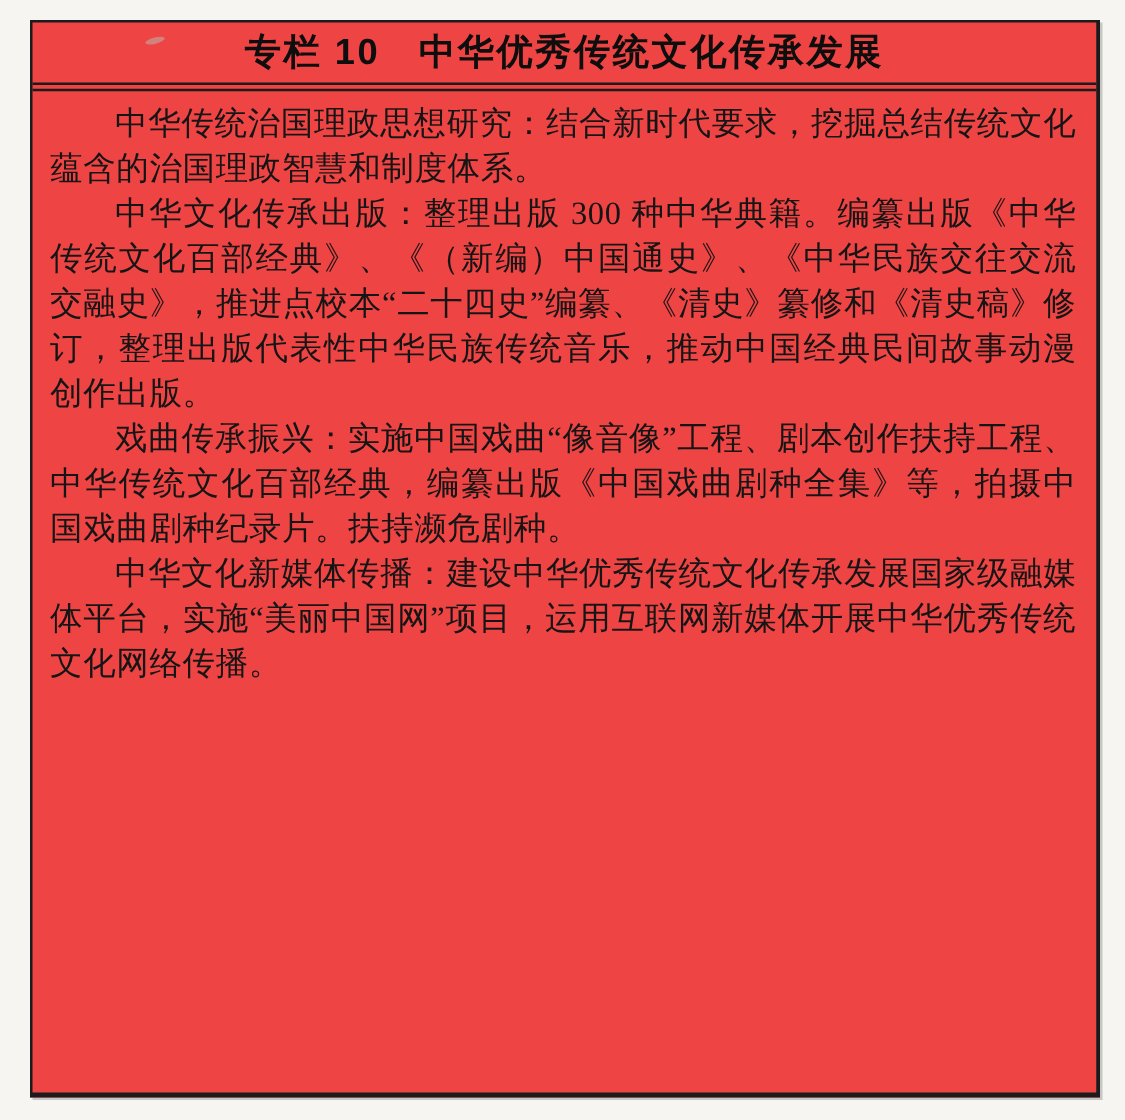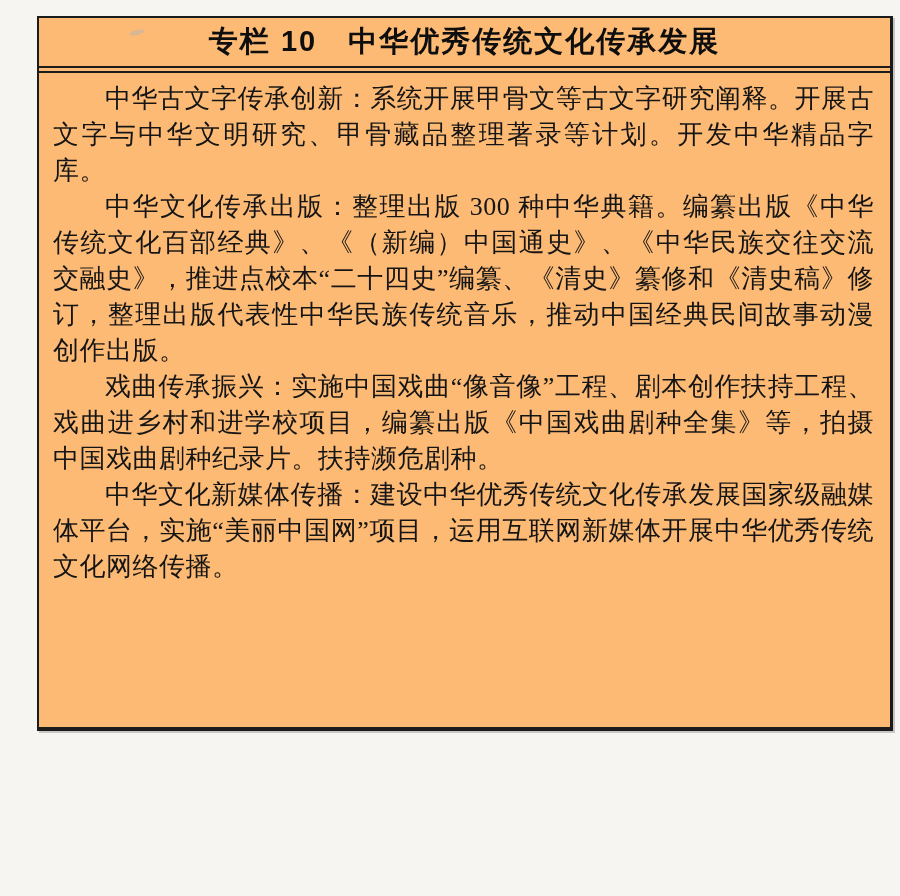--- a/index.html
+++ b/index.html
@@ -10,29 +10,29 @@
     width: 900px;
     height: 896px;
     position: relative;
     background: #f6f5f2;
     font-family: "Liberation Serif", "DejaVu Serif", serif;
     color: #141414;
     overflow: hidden;
   }
   .column-box {
     position: absolute;
-    left: 37px;
+    left: 24px;
     top: 16px;
     width: 856px;
-    height: 715px;
+    height: 862px;
     box-sizing: border-box;
     border: 2px solid #1b1b1b;
     border-right-width: 3px;
     border-bottom-width: 4px;
-    background: #fdba74;
+    background: #ef4444;
     box-shadow: 2px 2px 0 rgba(60,60,60,0.25);
   }
   .title-bar {
     height: 50px;
     box-sizing: border-box;
     border-bottom: 2px solid #1b1b1b;
     display: flex;
     align-items: center;
     justify-content: center;
     font-family: "Liberation Sans", "DejaVu Sans", sans-serif;
@@ -74,19 +74,19 @@
 </head>
 <body>
 
 <div class="column-box">
   <div class="title-bar">
     <span class="scan-artifact"></span>
     <span>专栏 10　中华优秀传统文化传承发展</span>
   </div>
   <div class="body-wrap">
     <div class="body-text">
-      <p>中华古文字传承创新：系统开展甲骨文等古文字研究阐释。开展古文字与中华文明研究、甲骨藏品整理著录等计划。开发中华精品字库。</p>
+      <p>中华传统治国理政思想研究：结合新时代要求，挖掘总结传统文化蕴含的治国理政智慧和制度体系。</p>
       <p>中华文化传承出版：整理出版 300 种中华典籍。编纂出版《中华传统文化百部经典》、《（新编）中国通史》、《中华民族交往交流交融史》，推进点校本“二十四史”编纂、《清史》纂修和《清史稿》修订，整理出版代表性中华民族传统音乐，推动中国经典民间故事动漫创作出版。</p>
-      <p>戏曲传承振兴：实施中国戏曲“像音像”工程、剧本创作扶持工程、戏曲进乡村和进学校项目，编纂出版《中国戏曲剧种全集》等，拍摄中国戏曲剧种纪录片。扶持濒危剧种。</p>
+      <p>戏曲传承振兴：实施中国戏曲“像音像”工程、剧本创作扶持工程、中华传统文化百部经典，编纂出版《中国戏曲剧种全集》等，拍摄中国戏曲剧种纪录片。扶持濒危剧种。</p>
       <p>中华文化新媒体传播：建设中华优秀传统文化传承发展国家级融媒体平台，实施“美丽中国网”项目，运用互联网新媒体开展中华优秀传统文化网络传播。</p>
     </div>
   </div>
 </div>
 
 </body></html>

